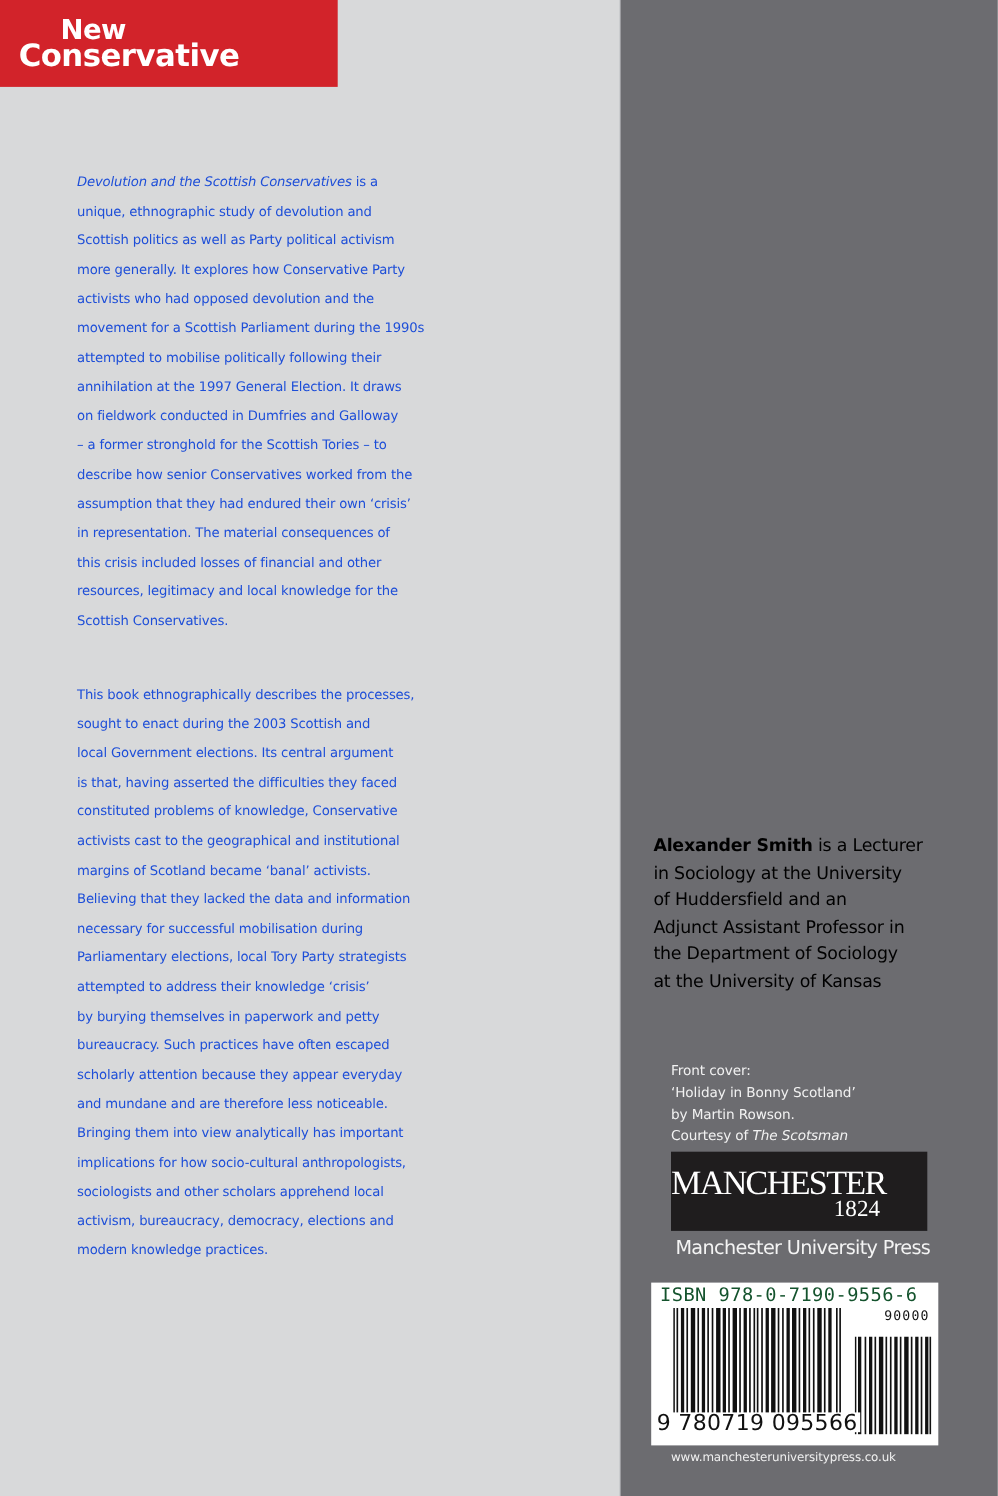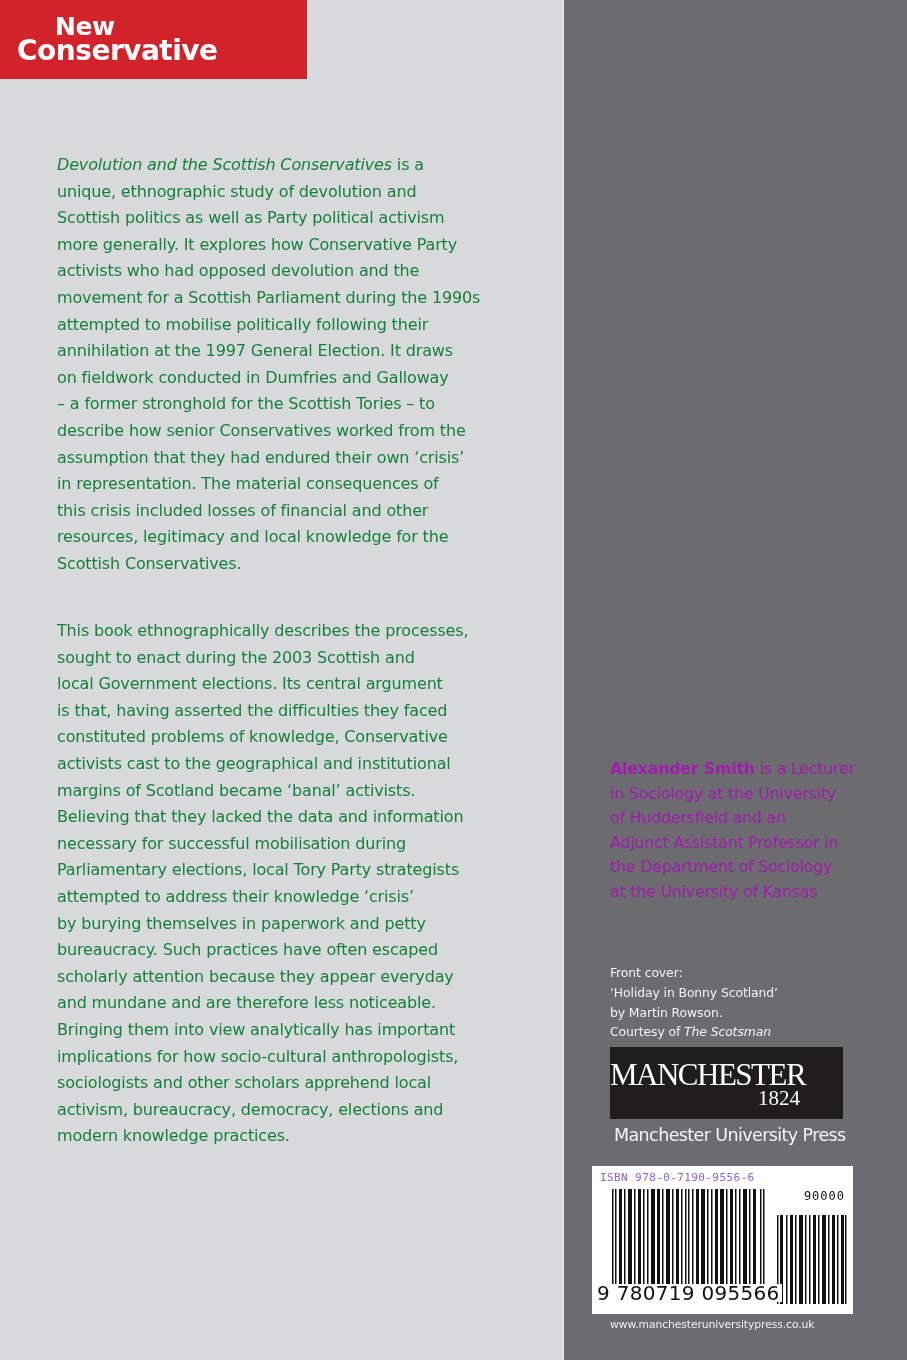--- a/index.html
+++ b/index.html
@@ -22,32 +22,32 @@
     background: #d2232a;
   }
   .series-banner .t1, .series-banner .t2 {
     position: absolute; color: #ffffff; font-weight: bold;
     font-family: "DejaVu Sans", sans-serif; letter-spacing: -0.5px;
   }
   .series-banner .t1 { left: 55px; top: 14px; font-size: 25px; line-height: 26px; }
   .series-banner .t2 { left: 17px; top: 36px; font-size: 28px; line-height: 30px; }
 
   .blurb {
-    position: absolute; left: 57px; width: 490px;
-    color: #15803d; font-size: 16px; line-height: 26.6px;
+    position: absolute; left: 70px; width: 490px;
+    color: #1d4ed8; font-size: 12px; line-height: 26.6px;
     letter-spacing: -0.15px;
   }
   .blurb .line { display: block; white-space: nowrap; height: 26.6px; }
   .blurb .italic { font-style: italic; }
   #para1 { top: 152px; }
   #para2 { top: 618px; }
 
   .bio {
-    position: absolute; left: 610px; top: 757px; width: 270px;
-    color: #a21caf; font-size: 15.8px; line-height: 24.6px; letter-spacing: -0.2px;
+    position: absolute; left: 594px; top: 757px; width: 270px;
+    color: #000000; font-size: 15.8px; line-height: 24.6px; letter-spacing: -0.2px;
   }
   .bio .line { display: block; white-space: nowrap; }
   .bio b { font-weight: bold; }
 
   .credit {
     position: absolute; left: 610px; top: 963px; width: 260px;
     color: #f2f2f2; font-size: 12.4px; line-height: 19.8px; letter-spacing: -0.1px;
   }
   .credit .line { display: block; white-space: nowrap; }
   .credit i { font-style: italic; }
@@ -69,21 +69,21 @@
     position: absolute; left: 614px; top: 1124px;
     color: #f4f4f4; font-size: 17.5px; letter-spacing: -0.6px; line-height: 22px;
   }
 
   .barcode-box {
     position: absolute; left: 592px; top: 1166px; width: 261px; height: 148px;
     background: #ffffff;
   }
   .barcode-box .isbn {
     position: absolute; left: 8px; top: 3px; font-family: "DejaVu Sans Mono", monospace;
-    font-size: 11px; color: #8b5cf6; letter-spacing: 0.4px; line-height: 18px;
+    font-size: 17px; color: #14532d; letter-spacing: 0.4px; line-height: 18px;
   }
   .barcode-box .addon-digits {
     position: absolute; right: 8px; top: 21px; font-family: "DejaVu Sans Mono", monospace;
     font-size: 12px; color: #111; letter-spacing: 1px; line-height: 18px;
   }
   .barcode-box .bars-main {
     position: absolute; left: 20px; top: 23px; width: 153px; height: 110px;
   }
   .barcode-box .bars-addon {
     position: absolute; left: 185px; top: 49px; width: 70px; height: 89px;

